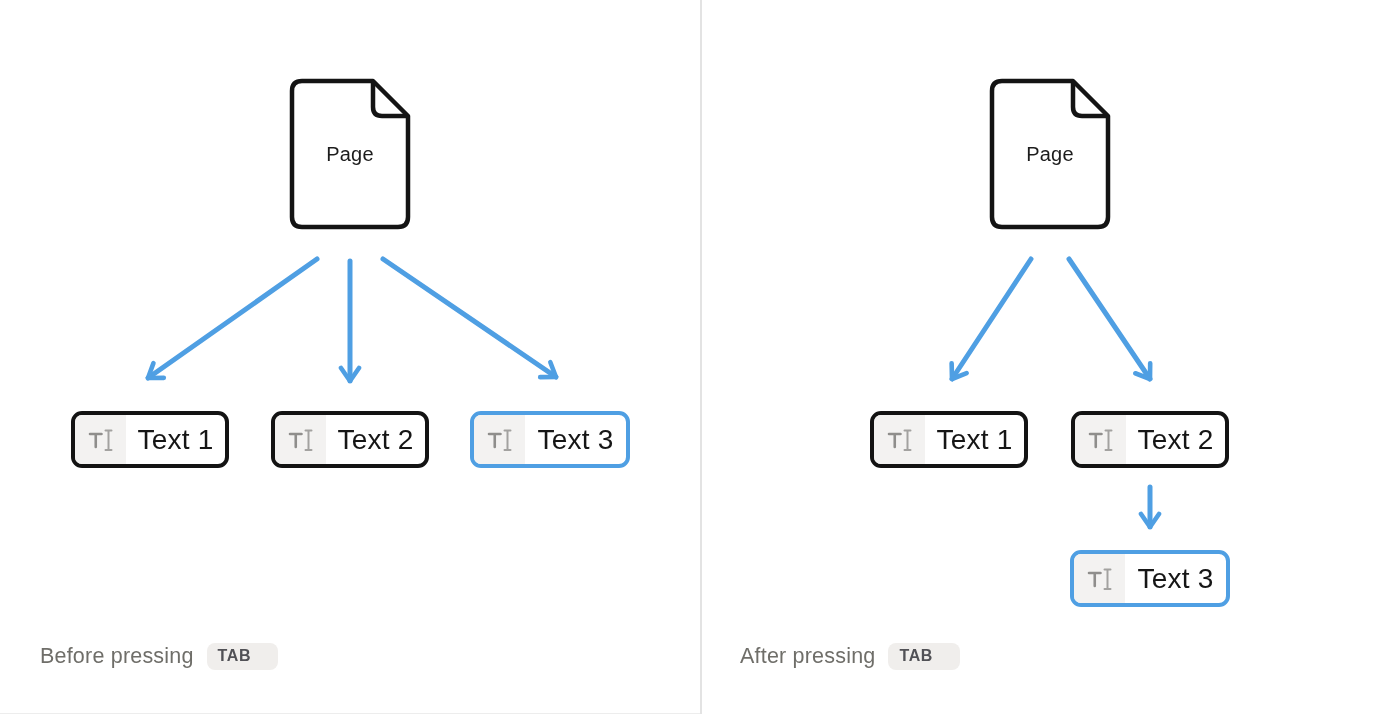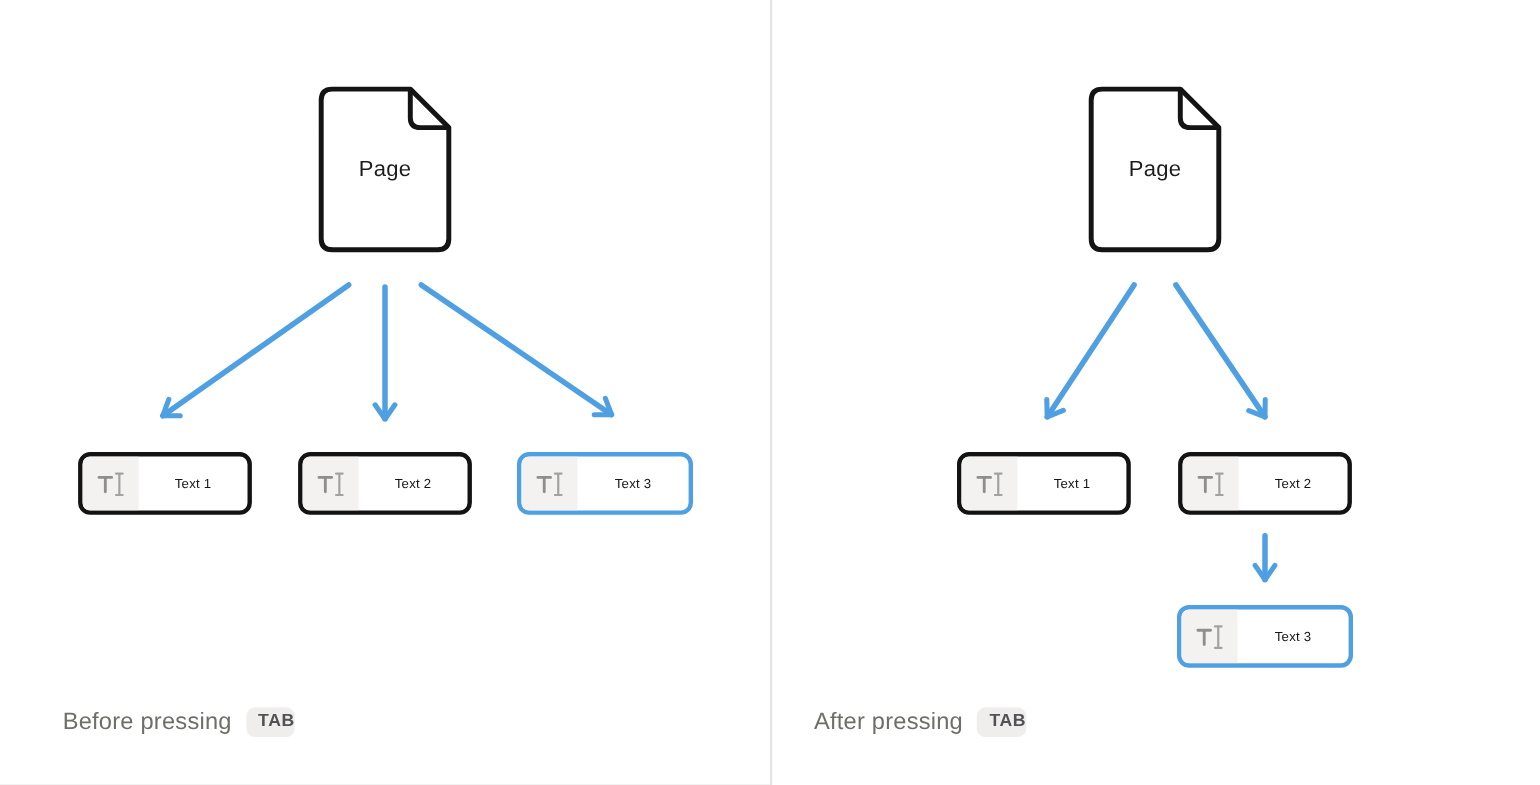--- a/index.html
+++ b/index.html
@@ -48,46 +48,46 @@
     display: flex; overflow: hidden;
   }
   .text-block.selected { border-color: var(--accent_blue, #4f9fe3); }
   .text-block .icon-cell {
     width: 51px; flex: 0 0 51px;
     background: var(--icon_cell_bg, #f3f2f1);
     display: flex; align-items: center; justify-content: center;
   }
   .text-block .label-cell {
     flex: 1; display: flex; align-items: center; justify-content: center;
-    font-size: 12px; font-weight: 500; color: #161616; letter-spacing: 0.2px;
+    font-size: 28px; font-weight: 500; color: #161616; letter-spacing: 0.2px;
   }
 
   .lt1 { left: 71px;  top: 411px; }
   .lt2 { left: 271px; top: 411px; }
   .lt3 { left: 470px; top: 411px; width: 160px; }
   .rt1 { left: 870px;  top: 411px; }
   .rt2 { left: 1071px; top: 411px; }
   .rt3 { left: 1070px; top: 550px; width: 160px; }
 
   
   .caption {
     position: absolute; top: 640px; height: 32px;
     display: flex; align-items: center; gap: 13px;
   }
-  .caption.left  { left: 40px; margin-left: 17px; }
+  .caption.left  { left: 40px; }
   .caption.right { left: 740px; }
   .caption .caption-text {
     font-size: 21.5px; font-weight: 400; color: var(--caption_gray, #6f6e69);
     letter-spacing: 0.2px;
   }
   .caption .kbd {
     background: var(--kbd_bg, #f0eeec);
     color: var(--kbd_text, #515156);
     font-size: 16px; font-weight: 700; letter-spacing: 0.6px;
-    padding: 5px 0 6px 11px;
+    padding: 5px 27px 6px 11px;
     border-radius: 8px;
     line-height: 1;
   }
 </style>
 </head>
 <body>
 
 <div class="canvas">
 
   <div class="divider"></div>

